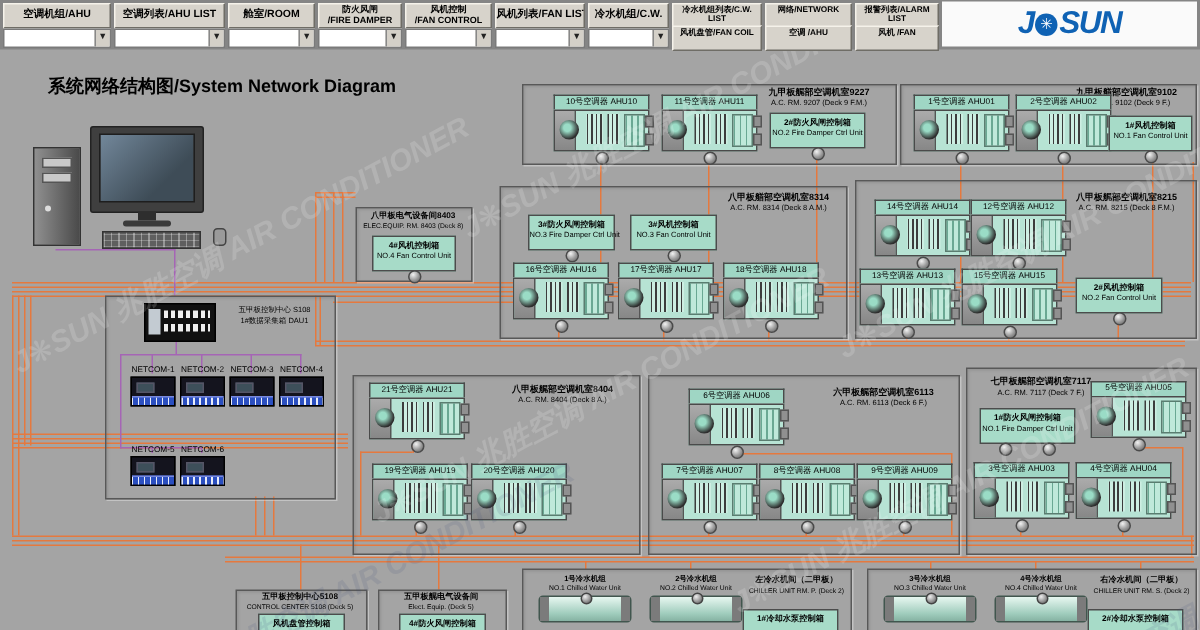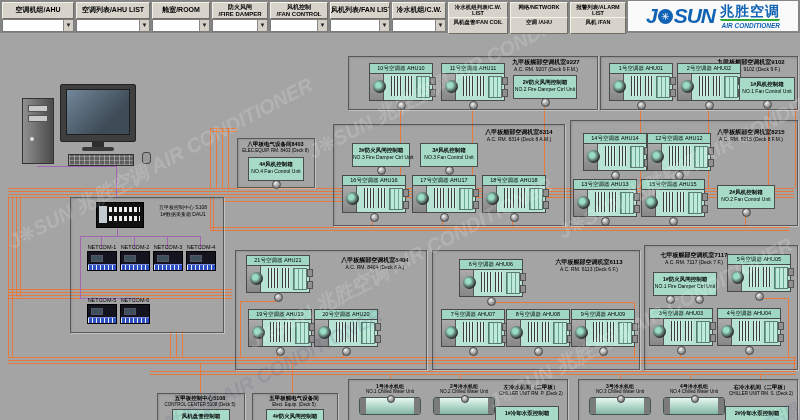--- a/index.html
+++ b/index.html
@@ -149,28 +149,24 @@
     <div class="stk" style="left:448px;top:17px;width:58px">风机盘管/FAN COIL</div>
     <div class="stk" style="left:510px;top:2px;width:56px">网络/NETWORK</div>
     <div class="stk" style="left:510px;top:17px;width:56px">空调 /AHU</div>
     <div class="stk" style="left:570px;top:2px;width:54px">报警列表/ALARM LIST</div>
     <div class="stk" style="left:570px;top:17px;width:54px">风机 /FAN</div>
 
     <div class="logo">
       <span class="j">J</span>
       <span class="flower">✳</span>
       <span class="sun">SUN</span>
-      <span class="cnb">
-        <div class="cnm">兆胜空调</div>
-        <div class="swoosh"></div>
-        <div class="sub">AIR CONDITIONER</div>
-      </span>
-    </div>
-  </div>
-
+    </div>
+  </div>
+
+  <div class="dtitle">系统网络结构图/System Network Diagram</div>
 
   <i class="ln o" style="left:8px;top:188px;width:786px;height:1px"></i>
   <i class="ln o" style="left:8px;top:191px;width:786px;height:1px"></i>
   <i class="ln o" style="left:8px;top:194px;width:786px;height:1px"></i>
   <i class="ln o" style="left:8px;top:197px;width:786px;height:1px"></i>
   <i class="ln o" style="left:210px;top:227px;width:580px;height:1px"></i>
   <i class="ln o" style="left:210px;top:230px;width:580px;height:1px"></i>
   <i class="ln o" style="left:8px;top:289px;width:224px;height:1px"></i>
   <i class="ln o" style="left:8px;top:292px;width:224px;height:1px"></i>
   <i class="ln o" style="left:8px;top:295px;width:224px;height:1px"></i>

